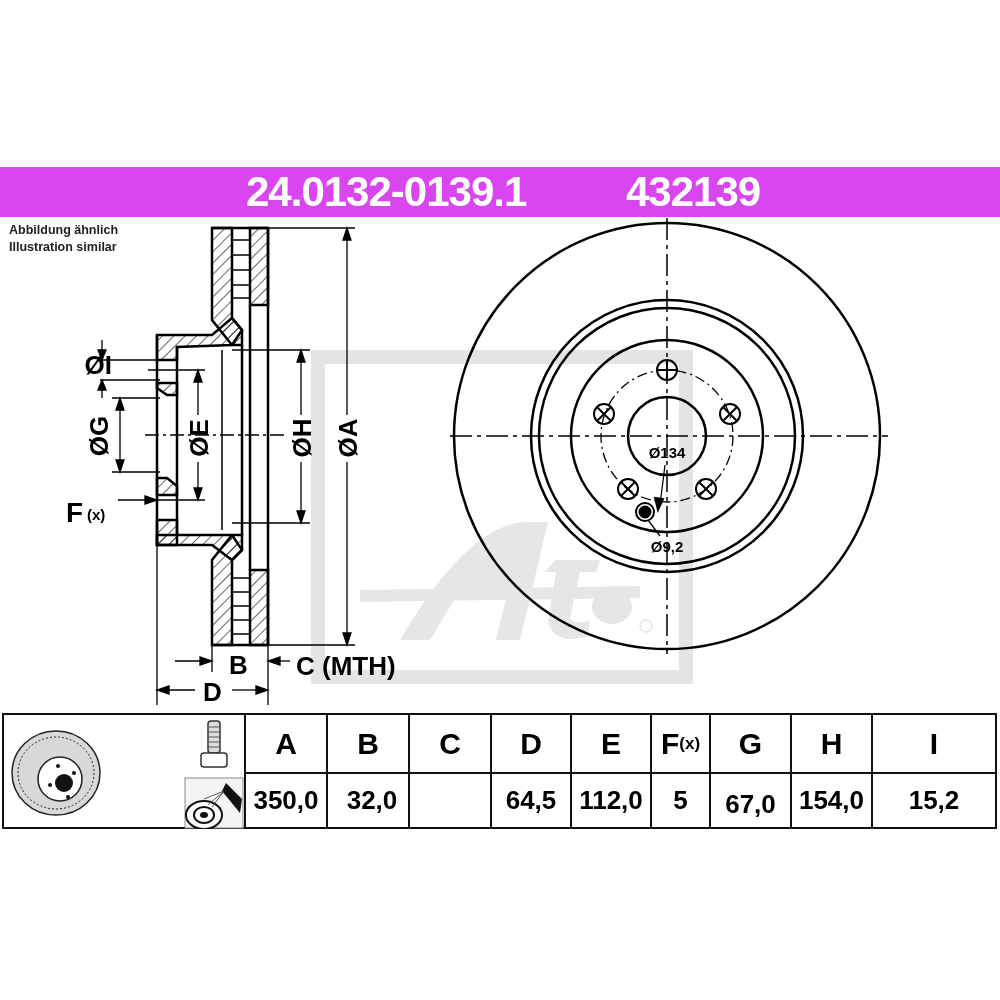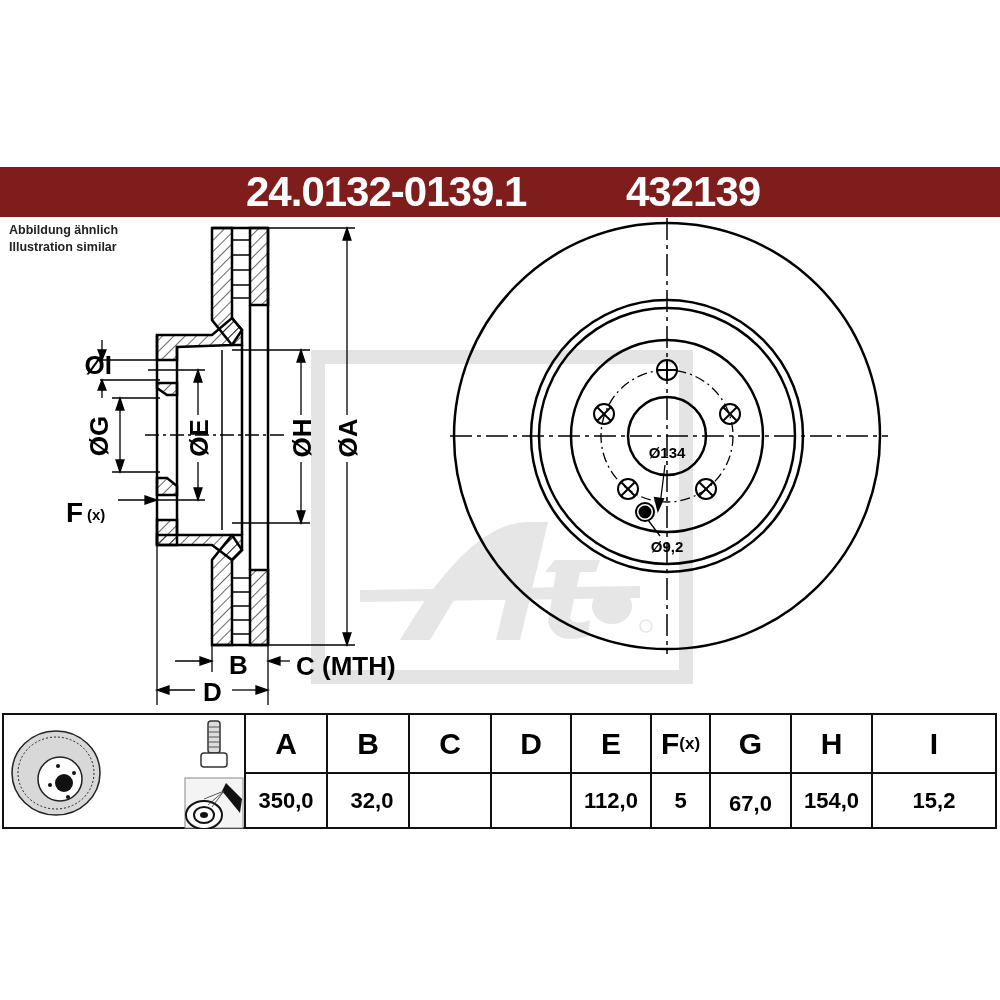--- a/index.html
+++ b/index.html
@@ -1,24 +1,24 @@
 <!DOCTYPE html>
 <html><head>
 <meta charset="utf-8">
 <style>
   html,body{margin:0;padding:0;background:#fff;}
   body{width:1000px;height:1000px;position:relative;overflow:hidden;font-family:"Liberation Sans",sans-serif;color:#000;}
-  .header{position:absolute;left:0;top:167px;width:1000px;height:50px;background:#7f1d1d;}
+  .header{position:absolute;left:0;top:167px;width:1000px;height:50px;background:#d946ef;}
   .header .pn{position:absolute;top:2px;font-weight:bold;font-size:42px;color:#fff;letter-spacing:-1px;line-height:46px;}
   .note{position:absolute;left:9px;top:222px;font-size:12.5px;font-weight:bold;line-height:17px;color:#222;}
   svg.drawing{position:absolute;left:0;top:0;}
   .tbl{position:absolute;left:2px;top:713px;width:995px;height:116px;border:2px solid #111;box-sizing:border-box;}
   .cell{position:absolute;box-sizing:border-box;display:flex;align-items:center;justify-content:center;font-weight:bold;}
   .hcell{font-size:30px;}
-  .vcell{font-size:22px;}
+  .vcell{font-size:26px;}
   .vline{position:absolute;top:0;width:2px;height:112px;background:#111;}
   .hline{position:absolute;left:242px;top:57px;height:2px;background:#111;}
   .fx small{font-size:17px;}
 </style>
 </head>
 <body>
 
 <div class="header">
   <span class="pn" style="left:246px">24.0132-0139.1</span>
   <span class="pn" style="left:626px">432139</span>
@@ -261,18 +261,19 @@
   <div class="cell hcell fx" style="left:648px;top:0;width:57px;height:57px">
       <span>F</span>
       <small>(x)</small>
     </div>
   <div class="cell hcell" style="left:707px;top:0;width:79px;height:57px">G</div>
   <div class="cell hcell" style="left:788px;top:0;width:79px;height:57px">H</div>
   <div class="cell hcell" style="left:869px;top:0;width:122px;height:57px">I</div>
 
   <div class="cell vcell" style="left:242px;top:59px;width:80px;height:53px">350,0</div>
   <div class="cell vcell" style="left:324px;top:59px;width:88px;height:53px">32,0</div>
+  <div class="cell vcell" style="left:488px;top:59px;width:78px;height:53px">64,5</div>
   <div class="cell vcell" style="left:568px;top:59px;width:78px;height:53px">112,0</div>
   <div class="cell vcell" style="left:648px;top:59px;width:57px;height:53px">5</div>
   <div class="cell vcell" style="left:707px;top:59px;width:79px;height:60px">67,0</div>
   <div class="cell vcell" style="left:788px;top:59px;width:79px;height:53px">154,0</div>
   <div class="cell vcell" style="left:869px;top:59px;width:122px;height:53px">15,2</div>
 </div>
 
 </body></html>

